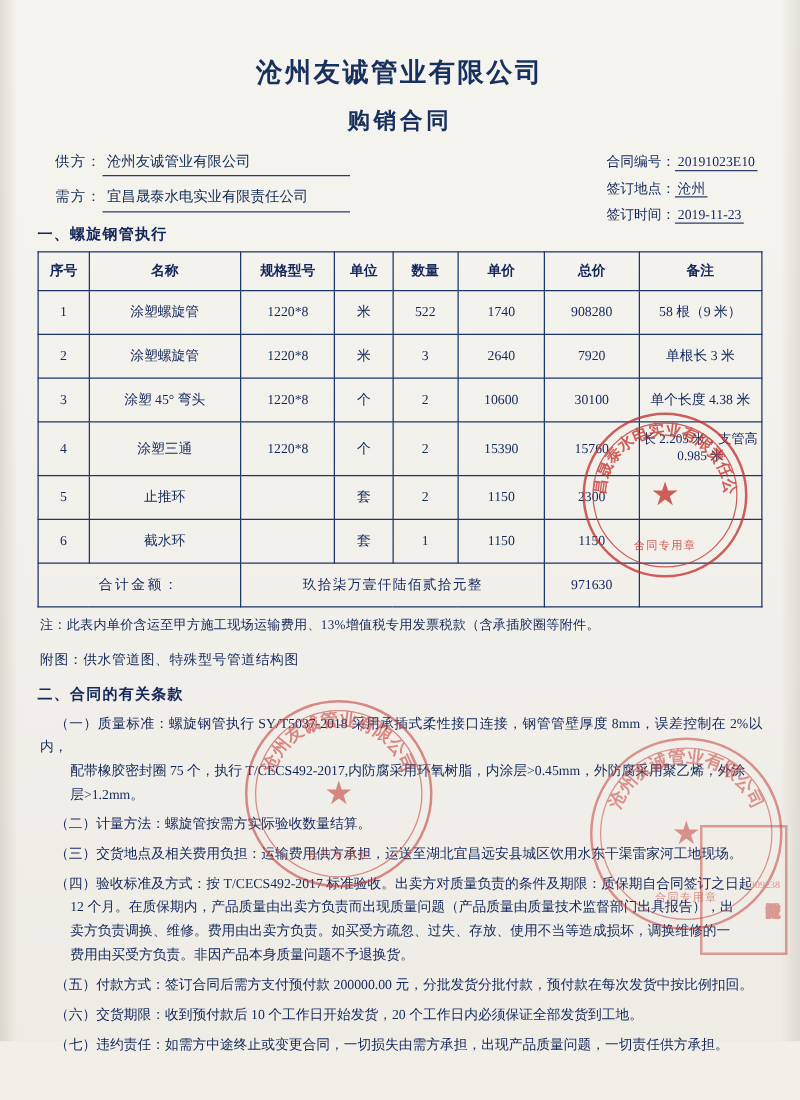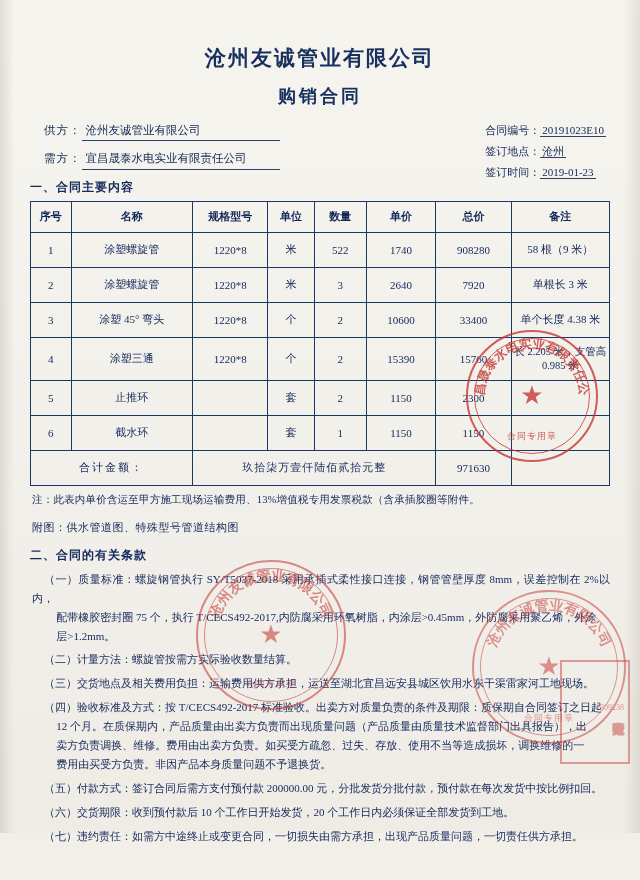--- a/index.html
+++ b/index.html
@@ -261,25 +261,25 @@
   <div class="parties">
     <div class="party-row">
       <span class="party-label">供方：</span><span class="party-value">沧州友诚管业有限公司</span>
     </div>
     <div class="party-row">
       <span class="party-label">需方：</span><span class="party-value">宜昌晟泰水电实业有限责任公司</span>
     </div>
     <div class="meta">
       <div><span>合同编号：</span><span class="mv">20191023E10</span></div>
       <div><span>签订地点：</span><span class="mv">沧州</span></div>
-      <div><span>签订时间：</span><span class="mv">2019-01-23</span></div>
+      <div><span>签订时间：</span><span class="mv">2019-11-23</span></div>
     </div>
   </div>
 
-  <div class="section-head">一、合同主要内容</div>
+  <div class="section-head">一、螺旋钢管执行</div>
 
   <table class="items">
     <thead>
       <tr>
         <th class="col-no">序号</th>
         <th class="col-name">名称</th>
         <th class="col-spec">规格型号</th>
         <th class="col-unit">单位</th>
         <th class="col-qty">数量</th>
         <th class="col-price">单价</th>
@@ -308,21 +308,21 @@
         <td>7920</td>
         <td>单根长 3 米</td>
       </tr>
       <tr>
         <td>3</td>
         <td>涂塑 45° 弯头</td>
         <td>1220*8</td>
         <td>个</td>
         <td>2</td>
         <td>10600</td>
-        <td>33400</td>
+        <td>30100</td>
         <td>单个长度 4.38 米</td>
       </tr>
       <tr>
         <td>4</td>
         <td>涂塑三通</td>
         <td>1220*8</td>
         <td>个</td>
         <td>2</td>
         <td>15390</td>
         <td>15760</td>

